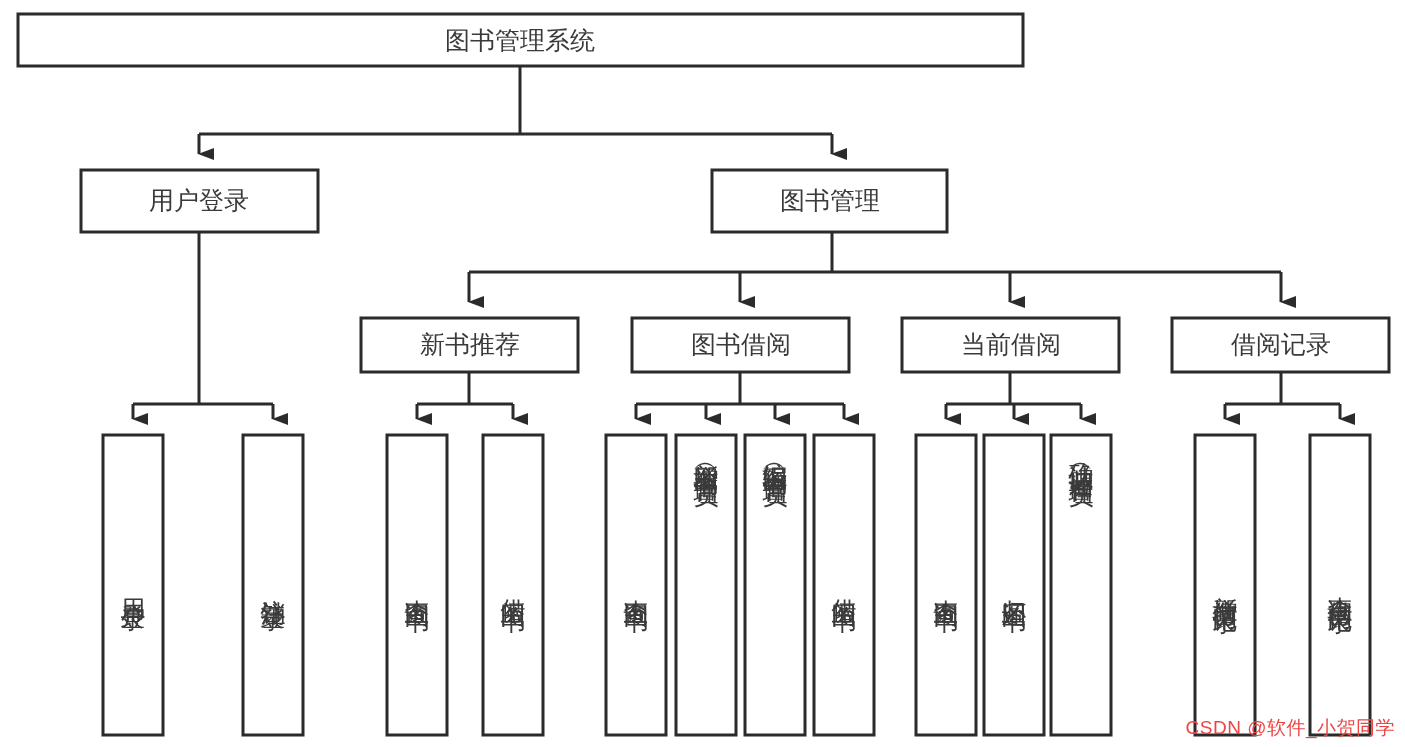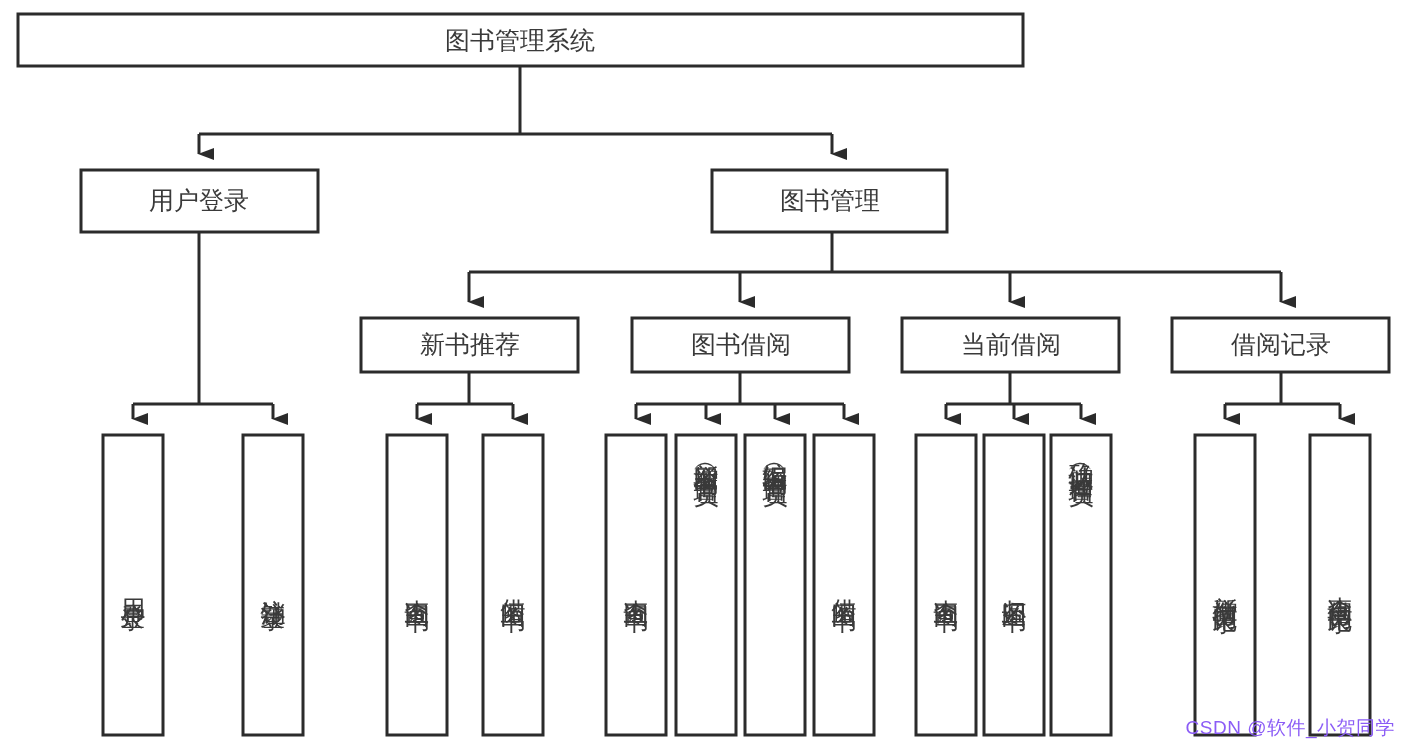--- a/index.html
+++ b/index.html
@@ -62,21 +62,21 @@
     font-family: "Liberation Sans", "DejaVu Sans", sans-serif;
     font-size: 25px;
     line-height: 1;
     pointer-events: none;
     white-space: nowrap;
   }
   .watermark {
     position: absolute;
     right: 10px;
     bottom: 6px;
-    color: #8b5cf6;
+    color: #ef4444;
     font-size: 19px;
     font-family: "Liberation Sans", "DejaVu Sans", sans-serif;
     letter-spacing: 0.5px;
   }
 </style>
 </head>
 <body>
 
 <div id="canvas">
 

